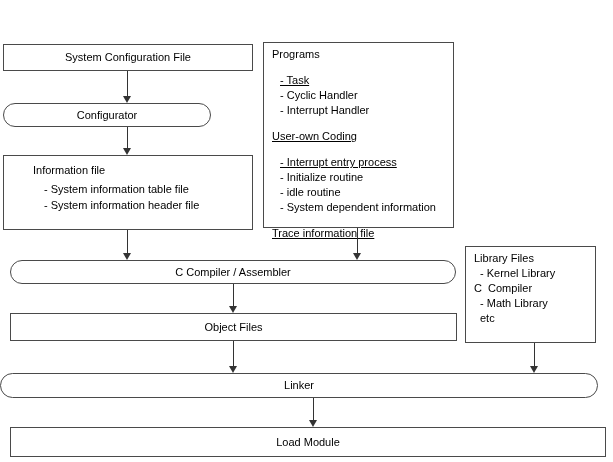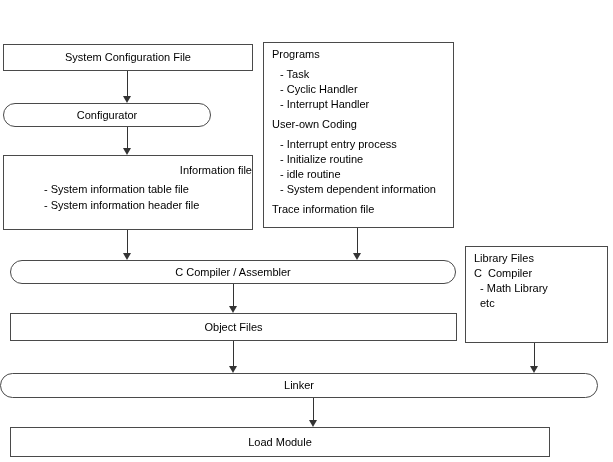--- a/index.html
+++ b/index.html
@@ -28,22 +28,22 @@
   .center {
     display: flex;
     align-items: center;
     justify-content: center;
     text-align: center;
   }
   .lines { padding-top: 4px; }
   .line { white-space: pre; }
   .t-indent   { padding-left: 8px; }   
   .i-indent   { padding-left: 16px; }  
-  .gap-top    { margin-top: 5px; }
-  .info-title { padding-left: 29px; padding-top: 6px; line-height: 16px; text-align: right; }
+  .gap-top    { margin-top: 11px; text-decoration: underline; }
+  .info-title { padding-left: 29px; padding-top: 6px; line-height: 16px; }
   .info-item  { padding-left: 40px; line-height: 16px; }
   .info-gap   { margin-top: 3px; }
   .lib-title  { padding-left: 8px;  }
   .lib-item   { padding-left: 14px; }
   .arrow { position: absolute; width: 9px; }
   .arrow-line {
     position: absolute;
     left: 4px; top: 0; bottom: 6px;
     width: 1px;
     background: var(--arrow, #333333);
@@ -90,32 +90,33 @@
   </div>
 
   <div class="node pill center" style="left:10px;top:260px;width:446px;height:24px">
     <span>C Compiler / Assembler</span>
   </div>
 
   <div class="node center" style="left:10px;top:313px;width:447px;height:28px">
     <span>Object Files</span>
   </div>
 
-  <div class="node lines" style="left:465px;top:246px;width:143px;height:97px">
+  <div class="node lines" style="left:465px;top:246px;width:131px;height:97px">
     <div class="line lib-title">Library Files</div>
+    <div class="line lib-item">- Kernel Library</div>
     <div class="line lib-title">C  Compiler</div>
     <div class="line lib-item">- Math Library</div>
     <div class="line lib-item">etc</div>
   </div>
 
   <div class="node pill center" style="left:0;top:373px;width:598px;height:25px">
     <span>Linker</span>
   </div>
 
-  <div class="node center" style="left:10px;top:427px;width:540px;height:30px">
+  <div class="node center" style="left:10px;top:427px;width:596px;height:30px">
     <span>Load Module</span>
   </div>
 
   <div class="arrow" style="left:123px;top:71px;height:32px">
     <div class="arrow-line"></div>
     <div class="arrow-head"></div>
   </div>
   <div class="arrow" style="left:123px;top:127px;height:28px">
     <div class="arrow-line"></div>
     <div class="arrow-head"></div>

